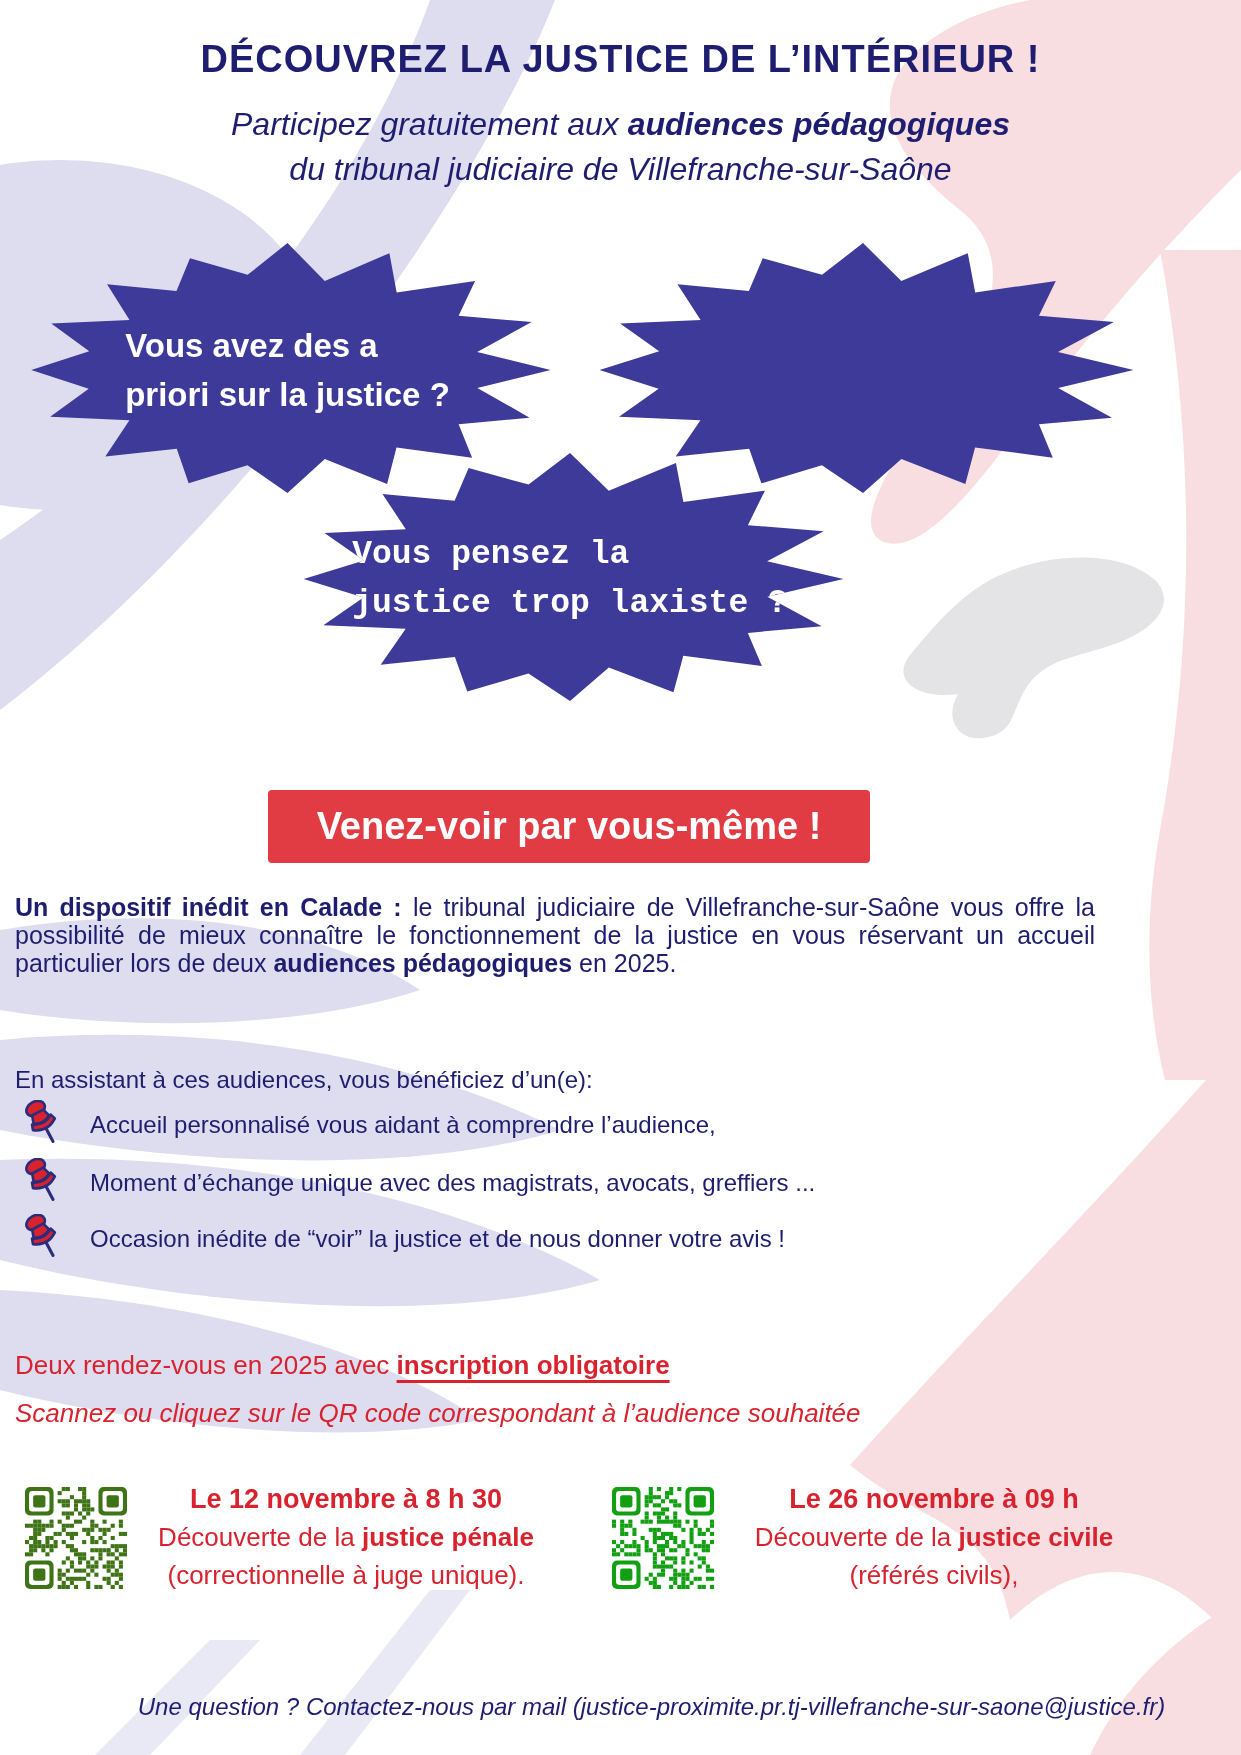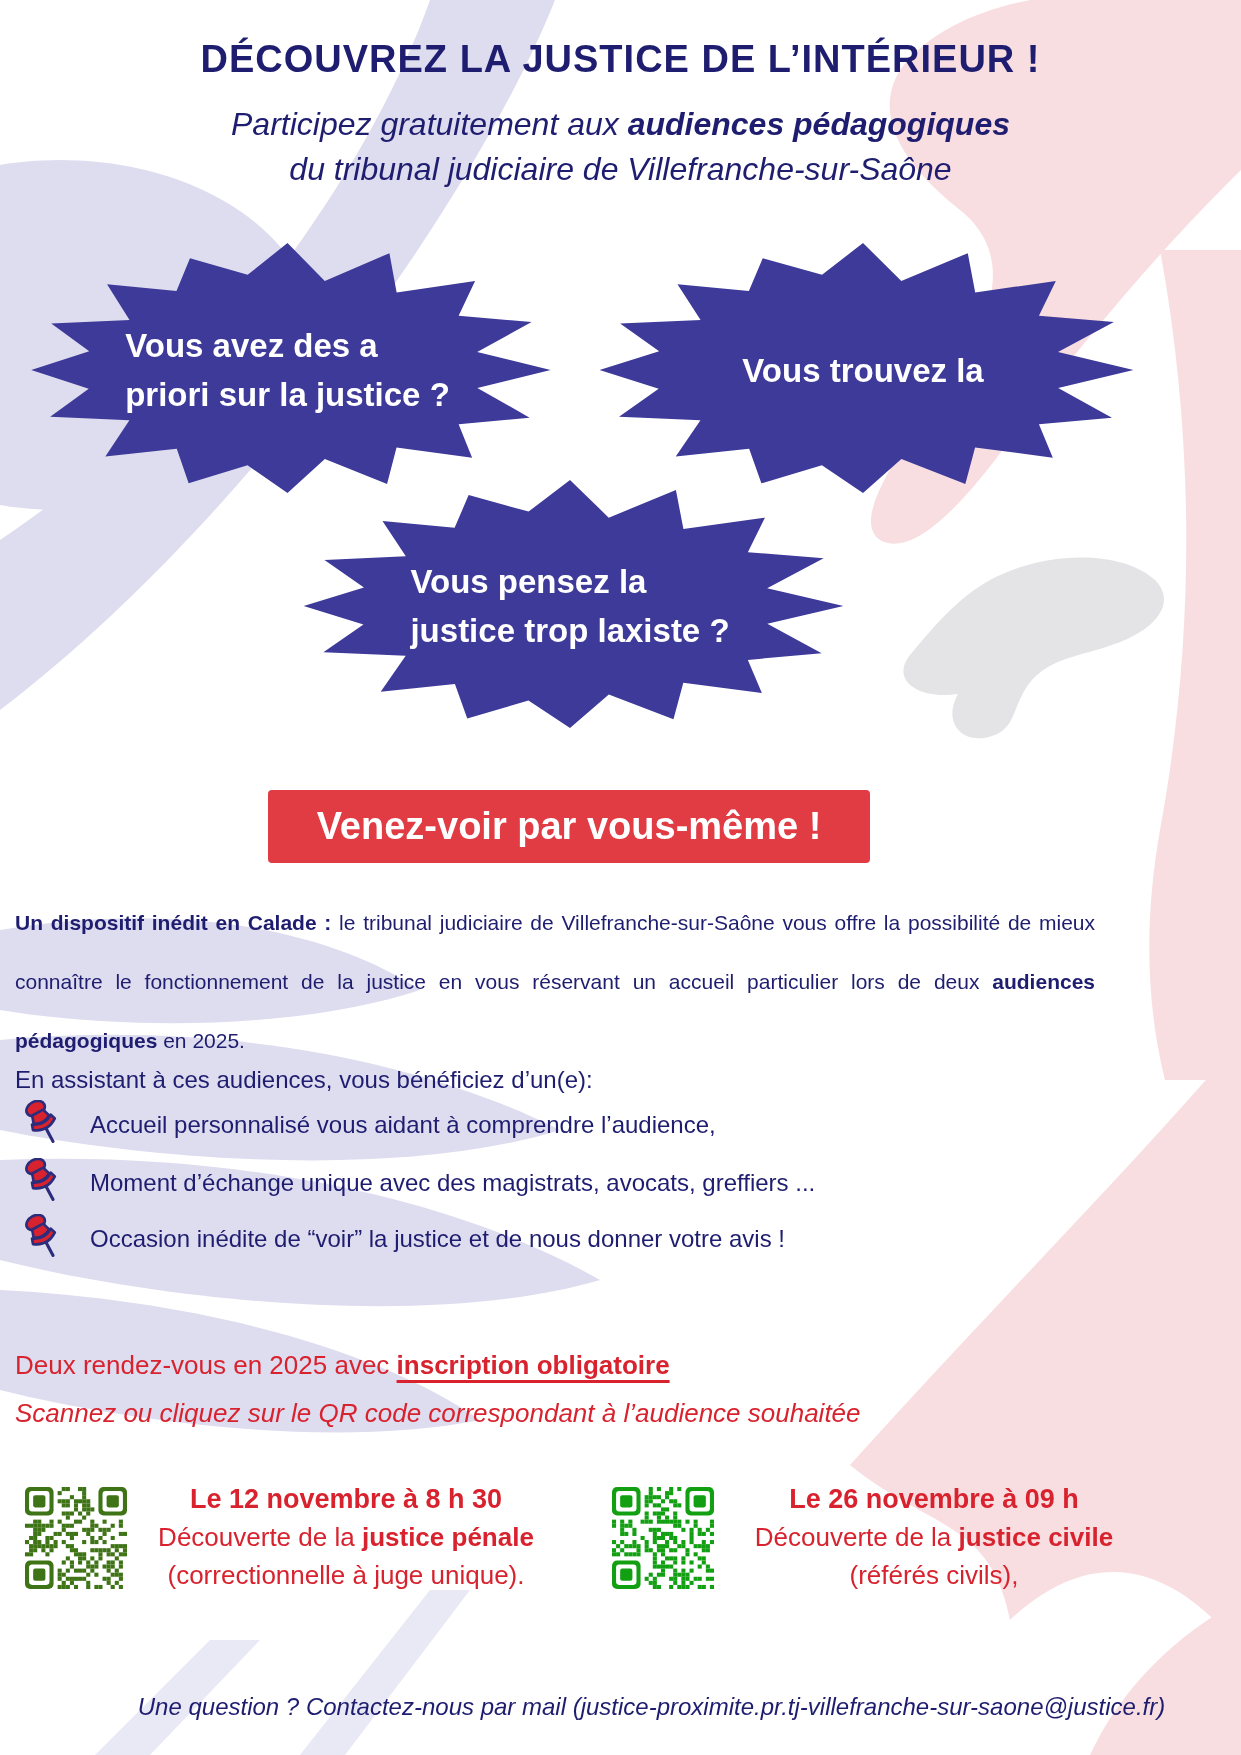--- a/index.html
+++ b/index.html
@@ -9,26 +9,26 @@
   p,h1{margin:0;}
   .title{position:absolute;top:38px;left:0;width:100%;text-align:center;
          font-size:38px;font-weight:700;letter-spacing:1px;color:var(--navy,#1e1d6f);}
   .subtitle{position:absolute;top:102px;left:0;width:100%;text-align:center;
             font-style:italic;font-size:32px;line-height:45px;color:var(--navy,#1e1d6f);}
   .burst{position:absolute;background:var(--indigo,#3e3a9a);display:flex;align-items:center;
          justify-content:center;text-align:left;color:#fff;font-weight:700;
          font-size:33px;line-height:49px;}
   .burst1{left:20px;top:243px;width:535px;height:254px;}
   .burst2{left:588px;top:243px;width:550px;height:254px;}
-  .burst3{left:292px;top:480px;width:556px;height:252px;}
+  .burst3{left:292px;top:453px;width:556px;height:252px;font-family:Liberation Mono, monospace;}
   .banner{position:absolute;left:268px;top:790px;width:602px;height:73px;
           background:var(--banner_red,#e13b44);border-radius:4px;color:#fff;font-weight:700;
           font-size:38px;display:flex;align-items:center;justify-content:center;}
   .intro{position:absolute;left:15px;top:893px;width:1080px;color:var(--navy,#1e1d6f);
-         font-size:21px;line-height:59px;text-align:justify;}
+         font-size:25px;line-height:28px;text-align:justify;}
   .bheading{position:absolute;left:15px;top:1066px;color:var(--navy,#1e1d6f);font-size:24px;}
   .bullet{position:absolute;left:18px;display:flex;align-items:center;gap:26px;
           color:var(--navy,#1e1d6f);font-size:24px;}
   .b1{top:1100px;}.b2{top:1158px;}.b3{top:1214px;}
   .pin{width:46px;height:50px;flex:0 0 auto;}
   .cta1{position:absolute;left:15px;top:1350px;color:var(--red,#d8232f);font-size:26px;}
   .cta1 b{text-decoration:underline;text-decoration-thickness:3px;text-underline-offset:6px;}
   .cta2{position:absolute;left:15px;top:1398px;color:var(--red,#d8232f);font-size:26px;font-style:italic;}
   .qr{position:absolute;width:102px;height:102px;}
   .qr1{left:25px;top:1487px;}
@@ -62,21 +62,21 @@
   </svg>
 
   <h1 class="title">DÉCOUVREZ LA JUSTICE DE L’INTÉRIEUR !</h1>
 
   <p class="subtitle"><span>Participez gratuitement aux </span><b>audiences pédagogiques</b><br><span>du tribunal judiciaire de Villefranche-sur-Saône</span></p>
 
   <div class="burst burst1" style="clip-path: polygon(50% 0%, 56.97% 14.94%, 69.05% 4%, 70.4% 19.47%, 85.06% 14.94%, 81.99% 28.63%, 95.62% 31.1%, 85.46% 42.95%, 99.18% 50%, 85.49% 57.06%, 95.26% 68.75%, 81.99% 71.38%, 84.51% 84.51%, 70.38% 80.5%, 68.61% 94.92%, 56.98% 85.08%, 50% 98.46%, 42.53% 87.53%, 31.52% 94.62%, 29.3% 80.97%, 15.95% 84.05%, 20.45% 69.74%, 5.64% 68.38%, 12.85% 57.39%, 2.1% 50%, 12.94% 42.63%, 5.84% 31.71%, 20.47% 30.27%, 16.27% 16.27%, 29.25% 18.94%, 31.77% 6%, 42.55% 12.53%);">
     <div><span>Vous avez des a</span><br><span>priori sur la justice ?</span></div>
   </div>
   <div class="burst burst2" style="clip-path: polygon(50% 0%, 56.97% 14.94%, 69.05% 4%, 70.4% 19.47%, 85.06% 14.94%, 81.99% 28.63%, 95.62% 31.1%, 85.46% 42.95%, 99.18% 50%, 85.49% 57.06%, 95.26% 68.75%, 81.99% 71.38%, 84.51% 84.51%, 70.38% 80.5%, 68.61% 94.92%, 56.98% 85.08%, 50% 98.46%, 42.53% 87.53%, 31.52% 94.62%, 29.3% 80.97%, 15.95% 84.05%, 20.45% 69.74%, 5.64% 68.38%, 12.85% 57.39%, 2.1% 50%, 12.94% 42.63%, 5.84% 31.71%, 20.47% 30.27%, 16.27% 16.27%, 29.25% 18.94%, 31.77% 6%, 42.55% 12.53%);">
-    <div><span>Vous trouvez la</span><br></div>
+    <div><br></div>
   </div>
   <div class="burst burst3" style="clip-path: polygon(50% 0%, 56.97% 14.94%, 69.05% 4%, 70.4% 19.47%, 85.06% 14.94%, 81.99% 28.63%, 95.62% 31.1%, 85.46% 42.95%, 99.18% 50%, 85.49% 57.06%, 95.26% 68.75%, 81.99% 71.38%, 84.51% 84.51%, 70.38% 80.5%, 68.61% 94.92%, 56.98% 85.08%, 50% 98.46%, 42.53% 87.53%, 31.52% 94.62%, 29.3% 80.97%, 15.95% 84.05%, 20.45% 69.74%, 5.64% 68.38%, 12.85% 57.39%, 2.1% 50%, 12.94% 42.63%, 5.84% 31.71%, 20.47% 30.27%, 16.27% 16.27%, 29.25% 18.94%, 31.77% 6%, 42.55% 12.53%);">
     <div><span>Vous pensez la</span><br><span>justice trop laxiste ?</span></div>
   </div>
 
   <div class="banner">Venez-voir par vous-même !</div>
 
   <p class="intro"><b>Un dispositif inédit en Calade :</b><span> le tribunal judiciaire de Villefranche-sur-Saône vous offre la possibilité de mieux connaître le fonctionnement de la justice en vous réservant un accueil particulier lors de deux </span><b>audiences pédagogiques</b><span> en 2025.</span></p>
 
   <p class="bheading">En assistant à ces audiences, vous bénéficiez d’un(e):</p>

